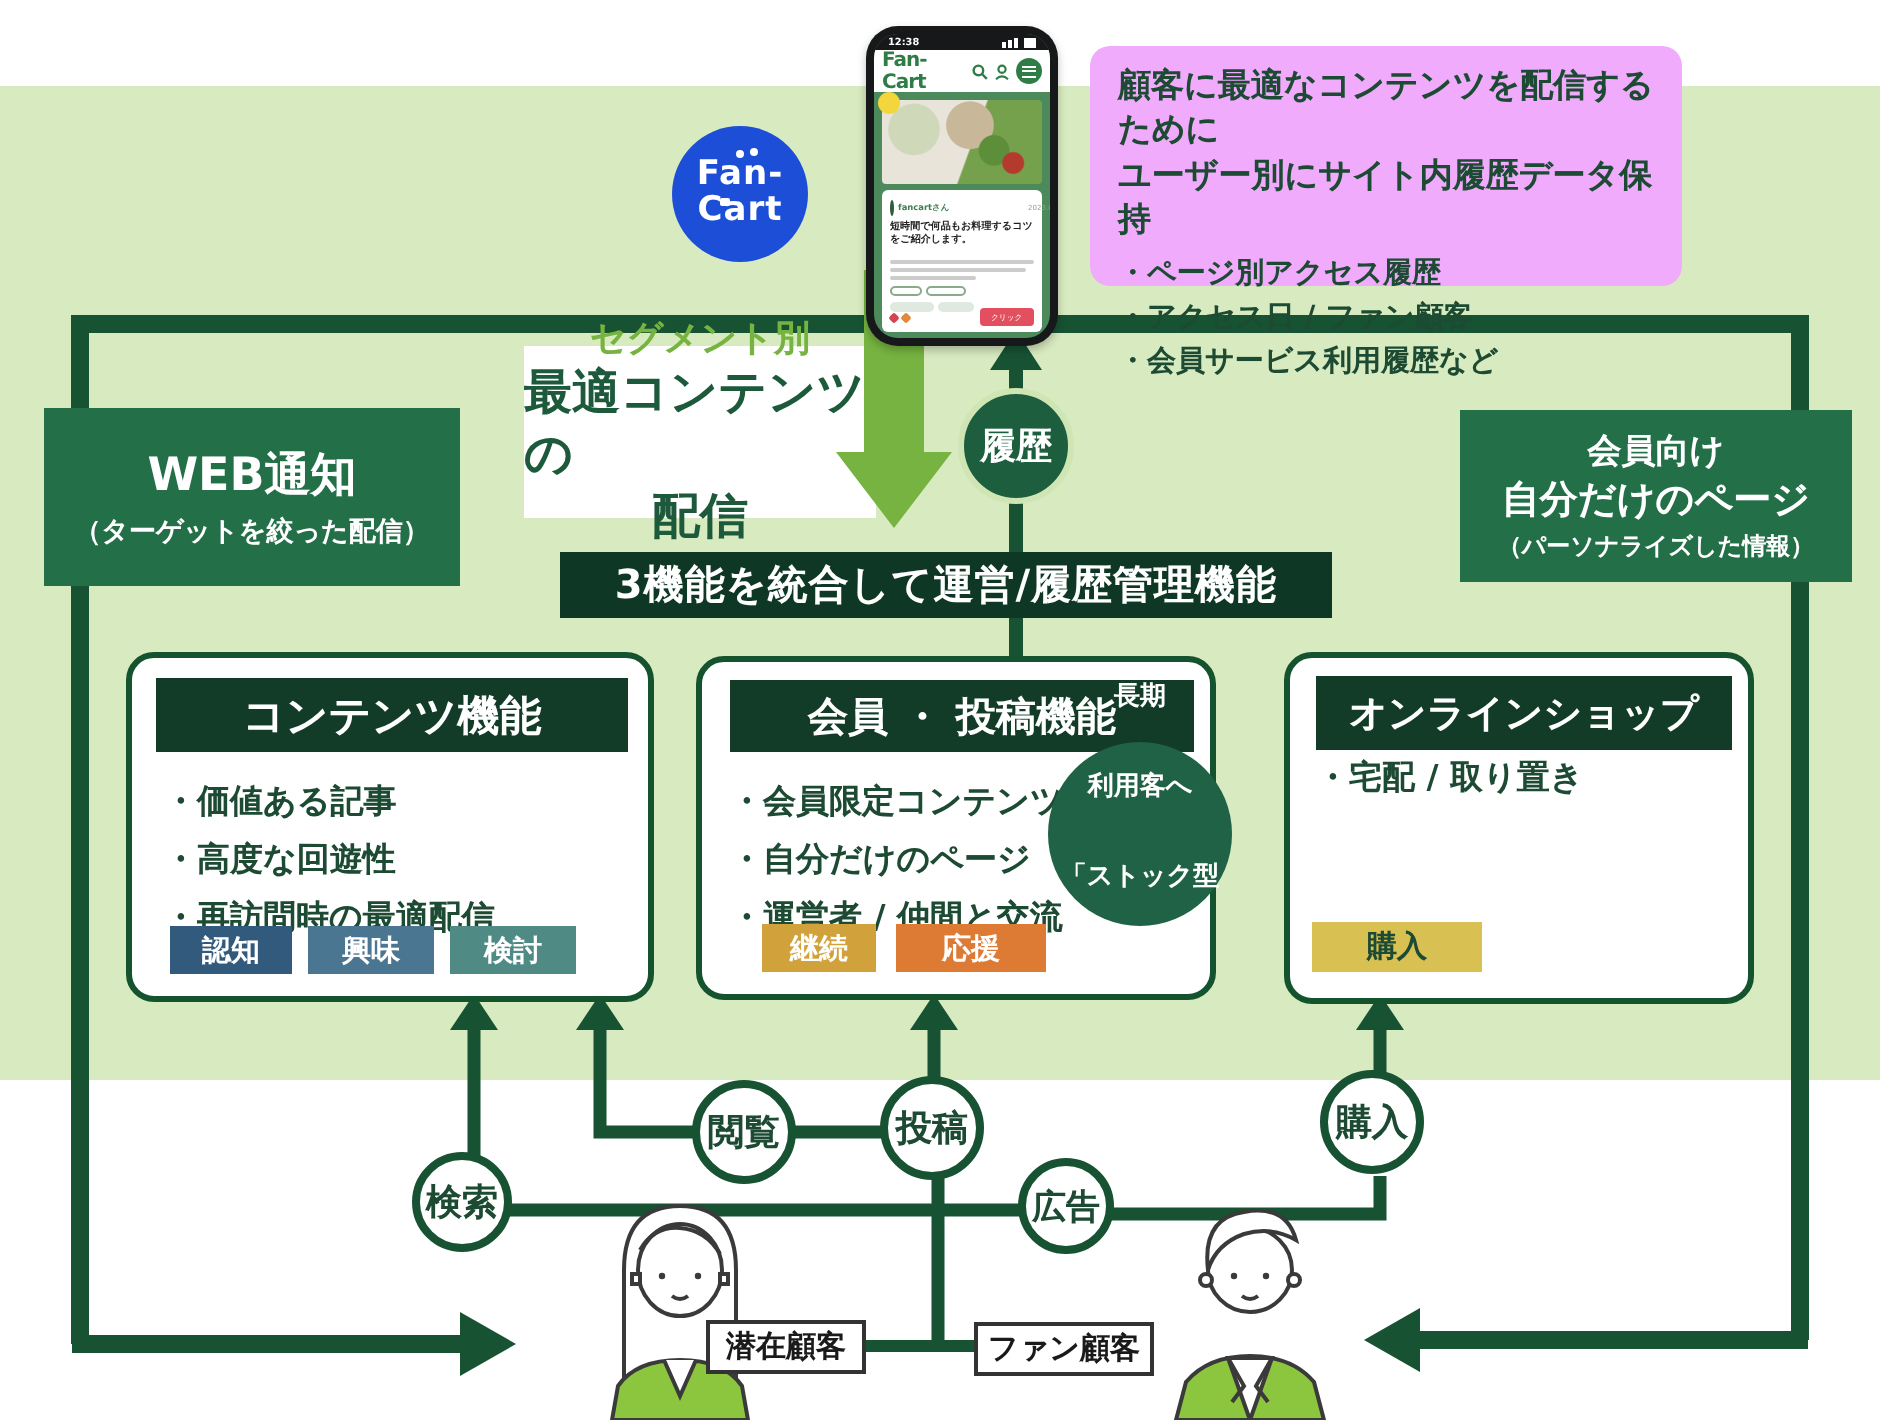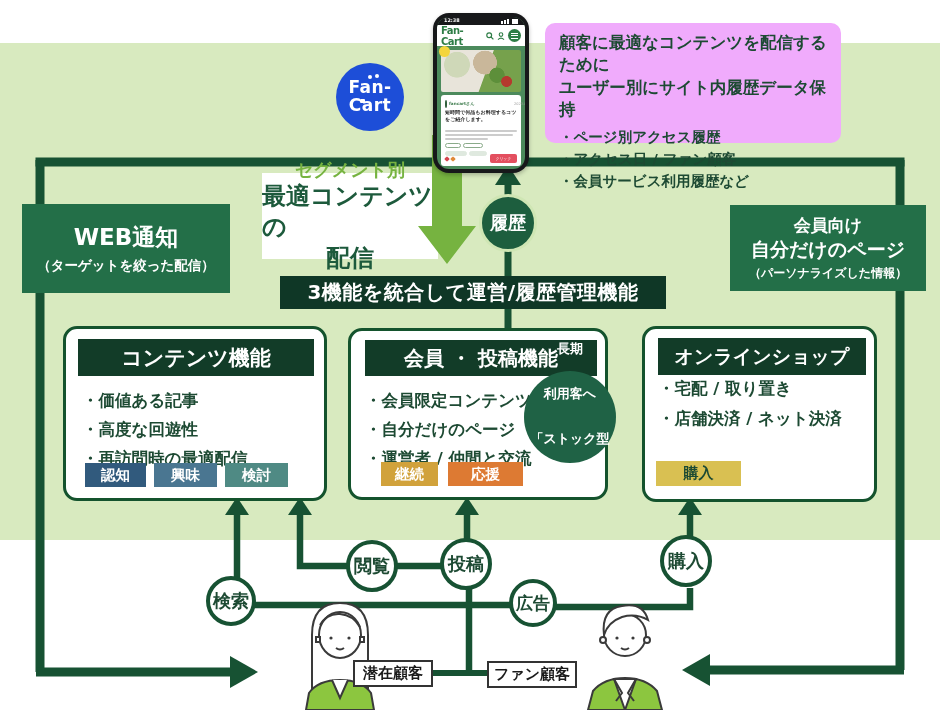--- a/index.html
+++ b/index.html
@@ -239,21 +239,20 @@
     <div class="ftags">
       <div class="tag t-keizoku">継続</div>
       <div class="tag t-ouen">応援</div>
     </div>
   </div>
 
   <div class="fbox fb3">
     <div class="fhead">オンラインショップ</div>
     <div class="fbullets">
       <div>・宅配 / 取り置き</div>
-      <div>・店舗決済 / ネット決済</div>
     </div>
     <div class="ftags">
       <div class="tag t-kounyu">購入</div>
     </div>
   </div>
 
   <div class="obadge ob2">
     <div>長期</div>
     <div>利用客へ</div>
     <div>「ストック型</div>

